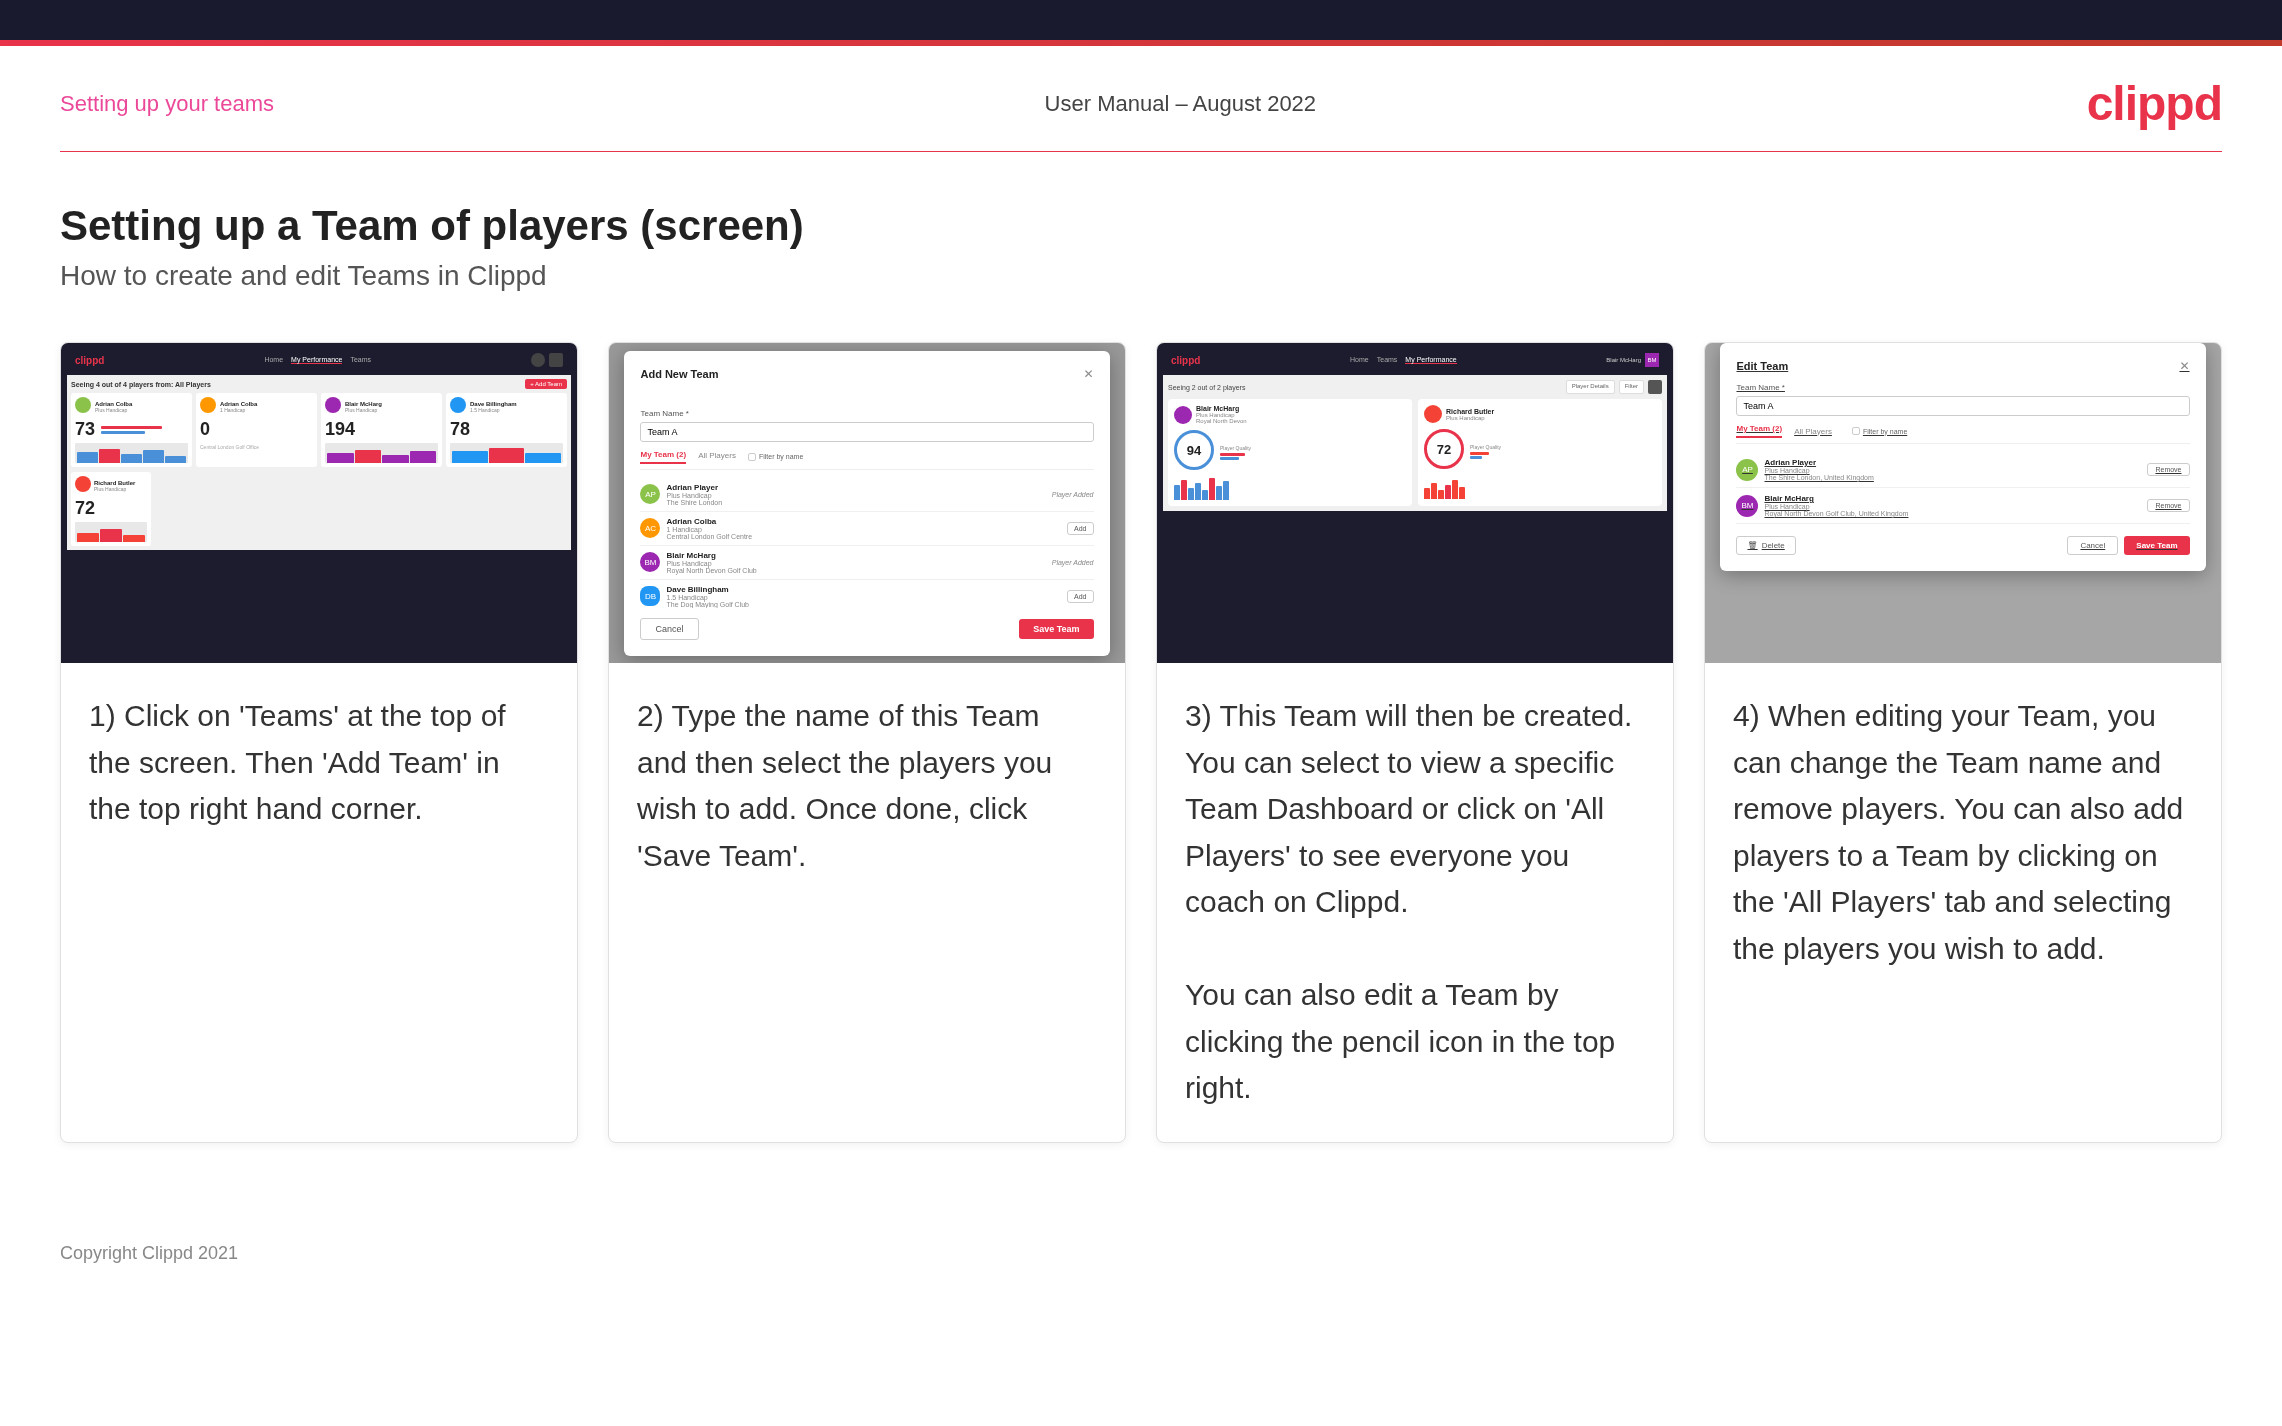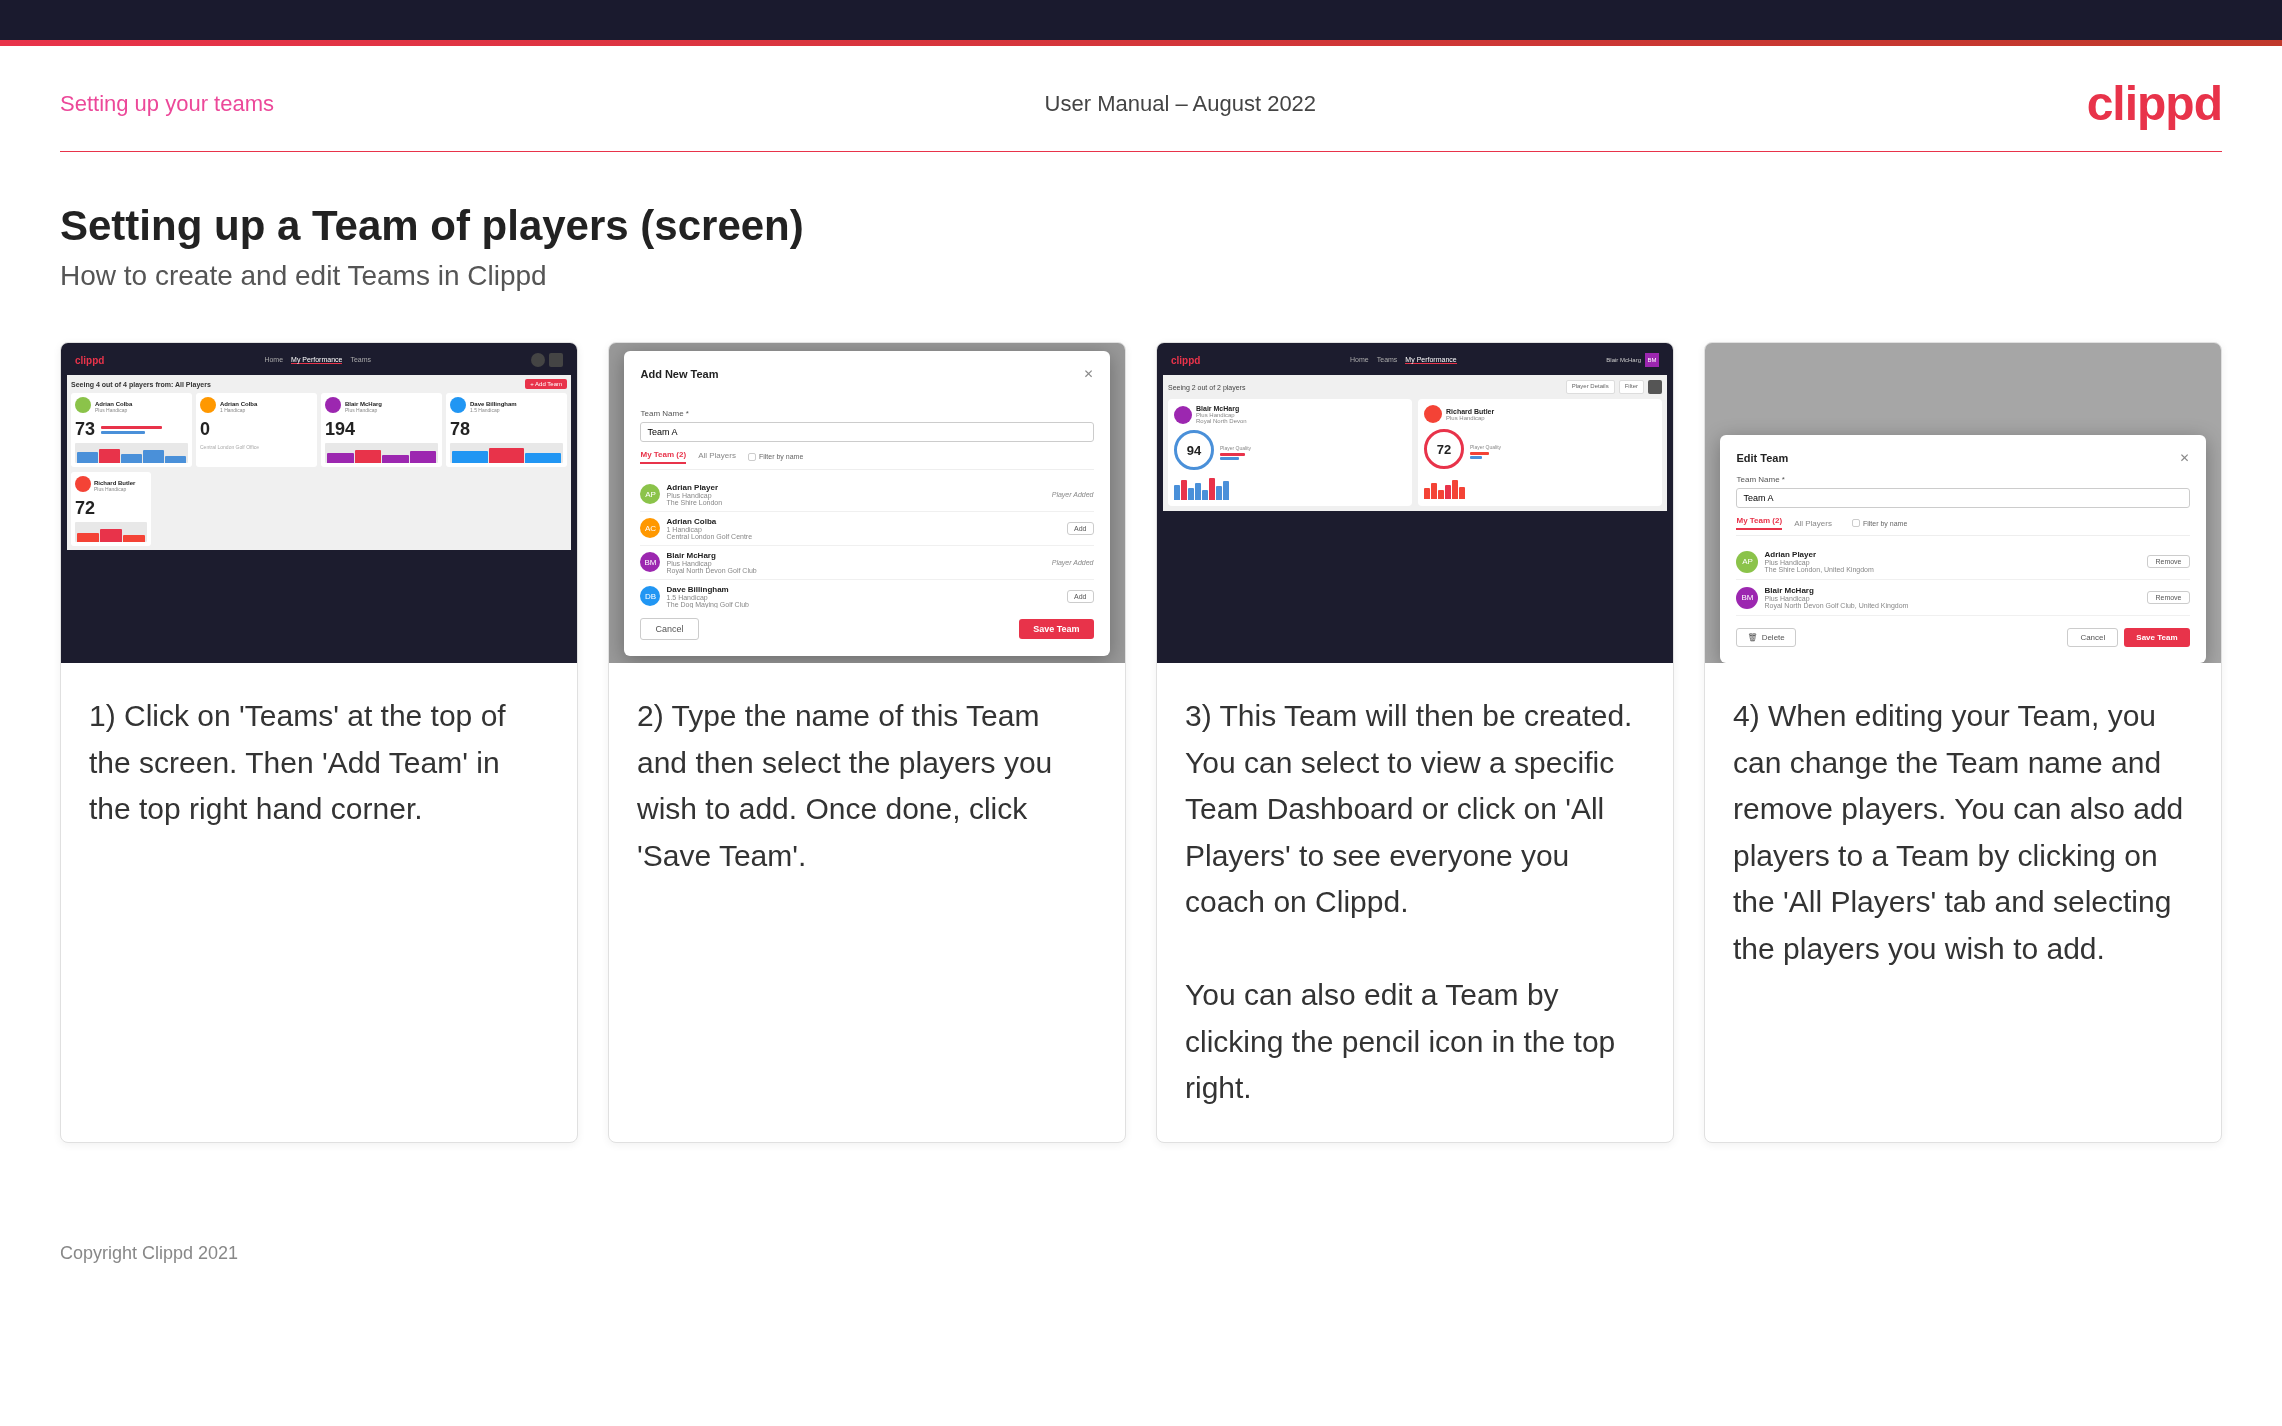--- a/index.html
+++ b/index.html
@@ -228,22 +228,23 @@
       margin-bottom: 5px;
     }
     .sc3-score-circle.red { border-color: #e8334a; }
     .sc3-mini-bars { display: flex; align-items: flex-end; gap: 1px; height: 25px; }
     .sc3-mini-bar { width: 6px; background: #4a90d9; border-radius: 1px 1px 0 0; }
 
     
     .screenshot4 {
       background: rgba(0,0,0,0.35);
       display: flex;
-      align-items: flex-end;
+      align-items: flex-start;
       justify-content: center;
+      text-decoration: underline;
     }
     .edit-modal {
       background: #fff;
       border-radius: 6px;
       width: 94%;
       padding: 16px;
       box-shadow: 0 4px 20px rgba(0,0,0,0.3);
     }
     .edit-modal-header {
       display: flex;
@@ -476,21 +477,21 @@
                 <div>
                   <div class="modal-player-name">Blair McHarg</div>
                   <div class="modal-player-club">Plus Handicap<br>Royal North Devon Golf Club</div>
                 </div>
               </div>
               <span class="modal-added-badge">Player Added</span>
             </div>
 
             <div class="modal-player-item">
               <div class="modal-player-left">
-                <div class="modal-player-avatar" style="background:#2196f3;color:#fff;">DB</div>
+                <div class="modal-player-avatar" style="background:#2196f3;color:#fff;border-radius:8px;">DB</div>
                 <div>
                   <div class="modal-player-name">Dave Billingham</div>
                   <div class="modal-player-club">1.5 Handicap<br>The Dog Maying Golf Club</div>
                 </div>
               </div>
               <button class="modal-add-btn">Add</button>
             </div>
           </div>
           <div class="modal-footer">
             <button class="btn-cancel">Cancel</button>

